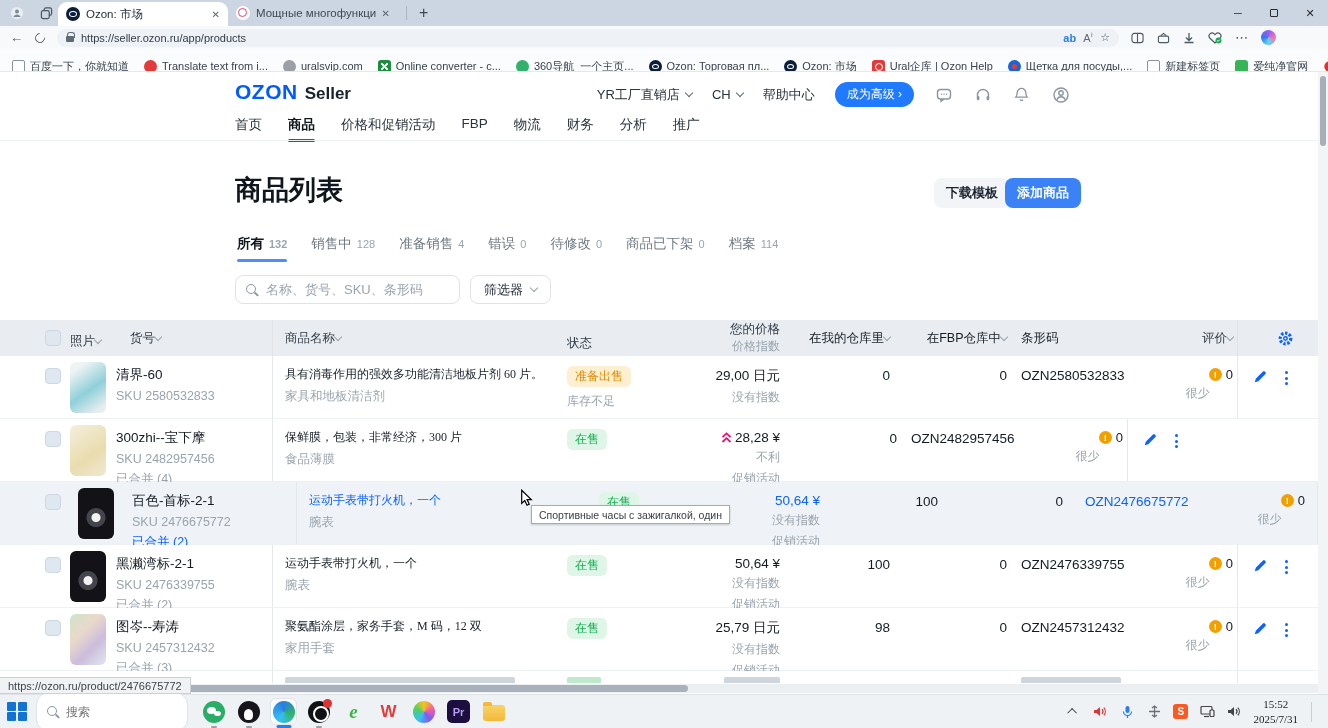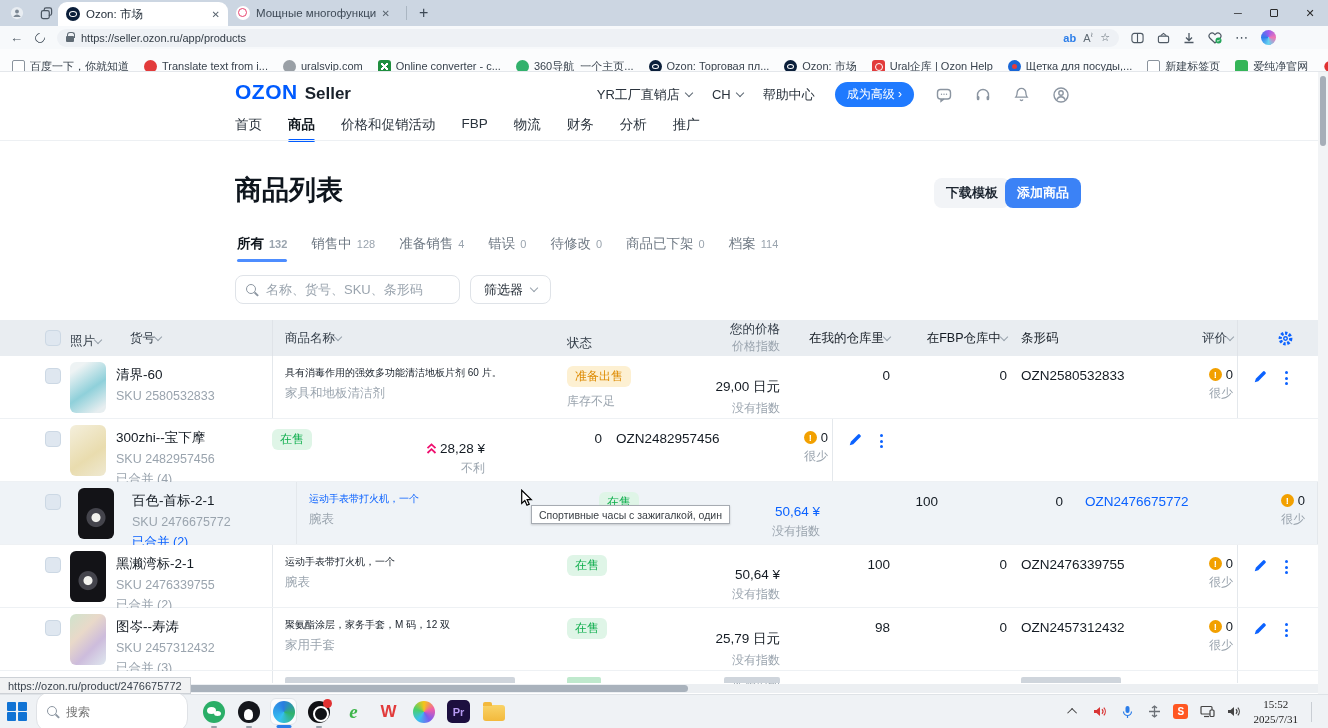--- a/index.html
+++ b/index.html
@@ -111,38 +111,38 @@
 .ph2{background:linear-gradient(145deg,#f4efdc,#e9dcae 60%,#efe9d2);}
 .ph3{background:radial-gradient(circle at 50% 58%,#f2f2ee 0 4px,#44444c 5px 9px,#131317 10px);}
 .ph5{background:linear-gradient(135deg,#cfe3cc,#e9d9c9 35%,#cdbcdc 65%,#dfe8ef);}
 .c-code{flex:0 0 156px;padding-top:10px;}
 .code{font-size:13.5px;color:#141b23;}
 .sku{font-size:12.5px;color:#9aa4ae;margin-top:5px;}
 .merged{font-size:12.5px;color:#9aa4ae;margin-top:5px;}
 .merged.blue{color:#0b62ff;}
 .c-name{flex:0 0 295px;border-left:1px solid #e4e8ec;padding:10px 0 0 12px;}
 .thead .c-name{padding-top:0;border-left:1px solid #dfe3e8;align-self:stretch;display:flex;align-items:center;}
-.pname{font-size:10px;color:#18202a;}
+.pname{font-size:12px;color:#18202a;font-family:Liberation Serif, serif;}
 .pname.link{color:#0b62ff;}
 .pcat{font-size:12.5px;color:#9aa4ae;margin-top:5px;}
 .c-status{flex:0 0 118px;padding-top:10px;}
 .badge{display:inline-block;font-size:12px;padding:2px 8px;border-radius:6px;font-weight:400;}
 .b-green{color:#0fae4d;background:#dff5e7;}
 .b-orange{color:#dd8a00;background:#fdf0d2;}
 .snote{font-size:12px;color:#9aa4ae;margin-top:6px;}
-.c-price{flex:0 0 95px;padding-top:22px;text-align:right;}
+.c-price{flex:0 0 95px;padding-top:11px;text-align:right;}
 .thead .c-price{padding-top:0;}
 .pr{font-size:13.5px;color:#141b23;display:flex;justify-content:flex-end;align-items:center;gap:3px;}
 .pr.link{color:#0b62ff;}
 .prn{font-size:12px;color:#9aa4ae;margin-top:4px;}
 .c-s1{flex:0 0 110px;padding-top:12px;text-align:right;font-size:13.5px;color:#141b23;}
 .c-s2{flex:0 0 117px;padding-top:12px;text-align:right;font-size:13.5px;color:#141b23;}
 .c-bar{flex:0 0 155px;padding:12px 0 0 14px;font-size:13.5px;color:#141b23;}
 .c-bar.link{color:#0b62ff;}
-.c-rate{flex:0 0 75px;padding-top:11px;padding-right:4px;text-align:right;}
+.c-rate{flex:0 0 75px;padding-top:11px;padding-right:4px;text-align:center;}
 .rt{display:flex;justify-content:flex-end;align-items:center;gap:4px;font-size:13px;color:#141b23;}
 .warn{width:13px;height:13px;border-radius:50%;background:#f2a000;color:#fff;font-size:9.5px;font-weight:700;display:flex;align-items:center;justify-content:center;}
 .rtn{font-size:12px;color:#9aa4ae;margin-top:3px;}
 .c-act{flex:0 0 81px;border-left:1px solid #e4e8ec;display:flex;gap:18px;padding:14px 0 0 15px;align-items:flex-start;}
 .thead .c-act{padding-top:0;border-left:1px solid #dfe3e8;align-self:stretch;align-items:center;}
 .dots{display:flex;flex-direction:column;gap:2.5px;margin-top:1px;}
 .dots i{width:3px;height:3px;border-radius:50%;background:#0b62ff;}
 .th-price{line-height:1.4;}
 .th-sub{color:#9aa4ae;font-size:12px;}
 .thc{display:flex;align-items:center;}
@@ -539,20 +539,24 @@
           <span class="cbx"></span>
         </div>
       <div class="c-photo">
           <div class="thumb ph2"></div>
         </div>
       <div class="c-code">
         <div class="code">300zhi--宝下摩</div>
         <div class="sku">SKU 2482957456</div>
         <div class="merged">已合并 (4)</div>
       </div>
+      <div class="c-name">
+        <div class="pname">保鲜膜，包装，非常经济，300 片</div>
+        <div class="pcat">食品薄膜</div>
+      </div>
       <div class="c-status"><span class="badge b-green">在售</span></div>
       <div class="c-price">
         <div class="pr">
           <span>
               <svg width="11" height="13" viewBox="0 0 11 13" fill="none" stroke="#ef0e6e" stroke-width="1.8">
                 <path d="M1.5 6.2 5.5 2.4 9.5 6.2M1.5 11 5.5 7.2 9.5 11"></path>
               </svg>
             </span>
           <span>28,28 ¥</span>
         </div>

